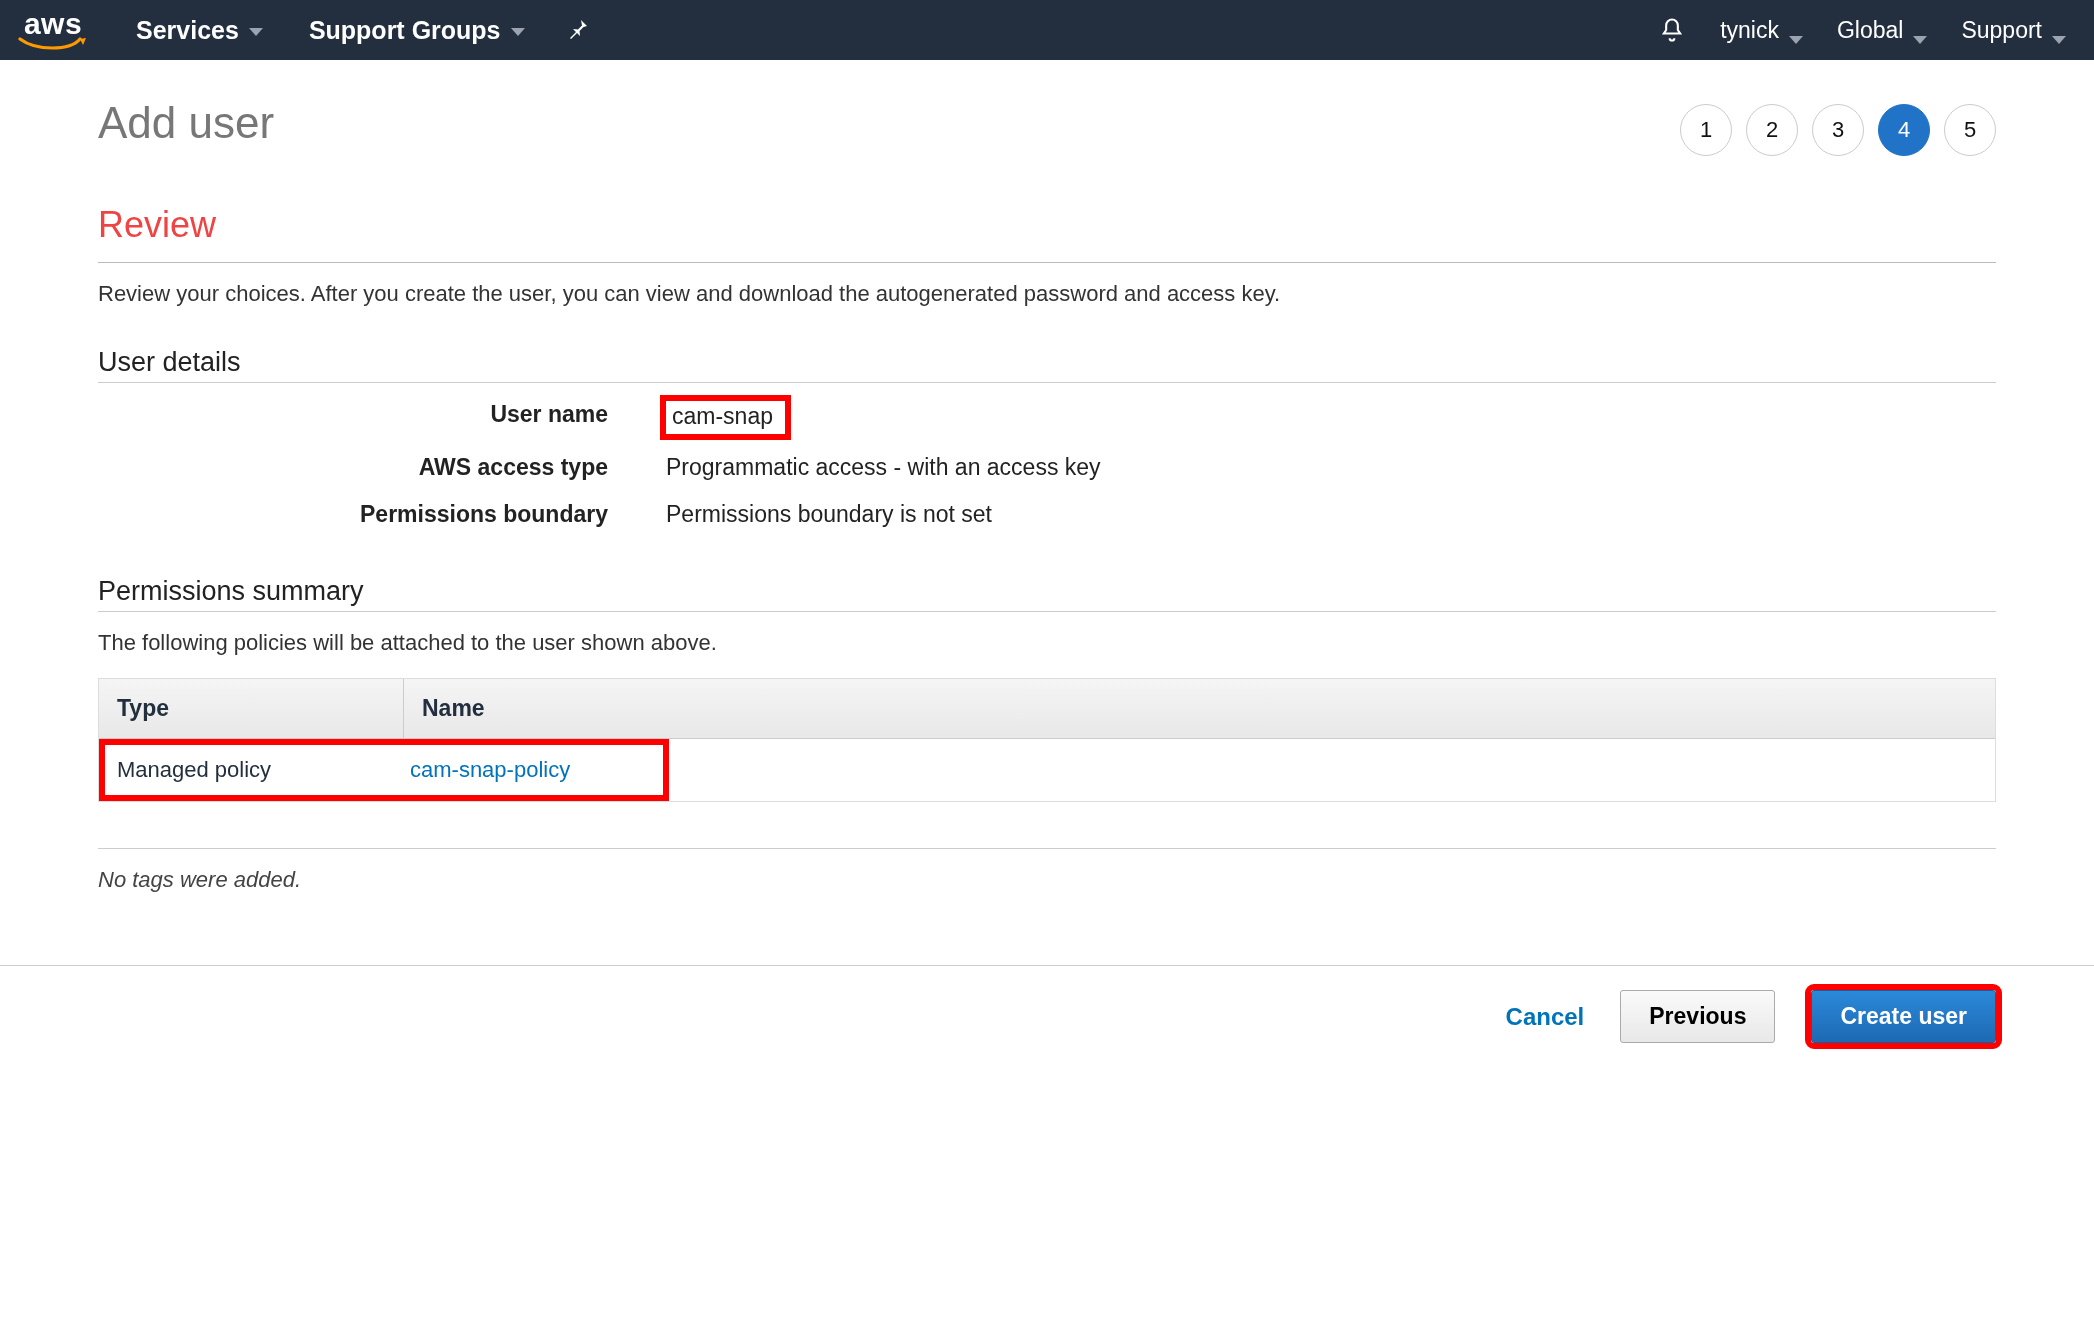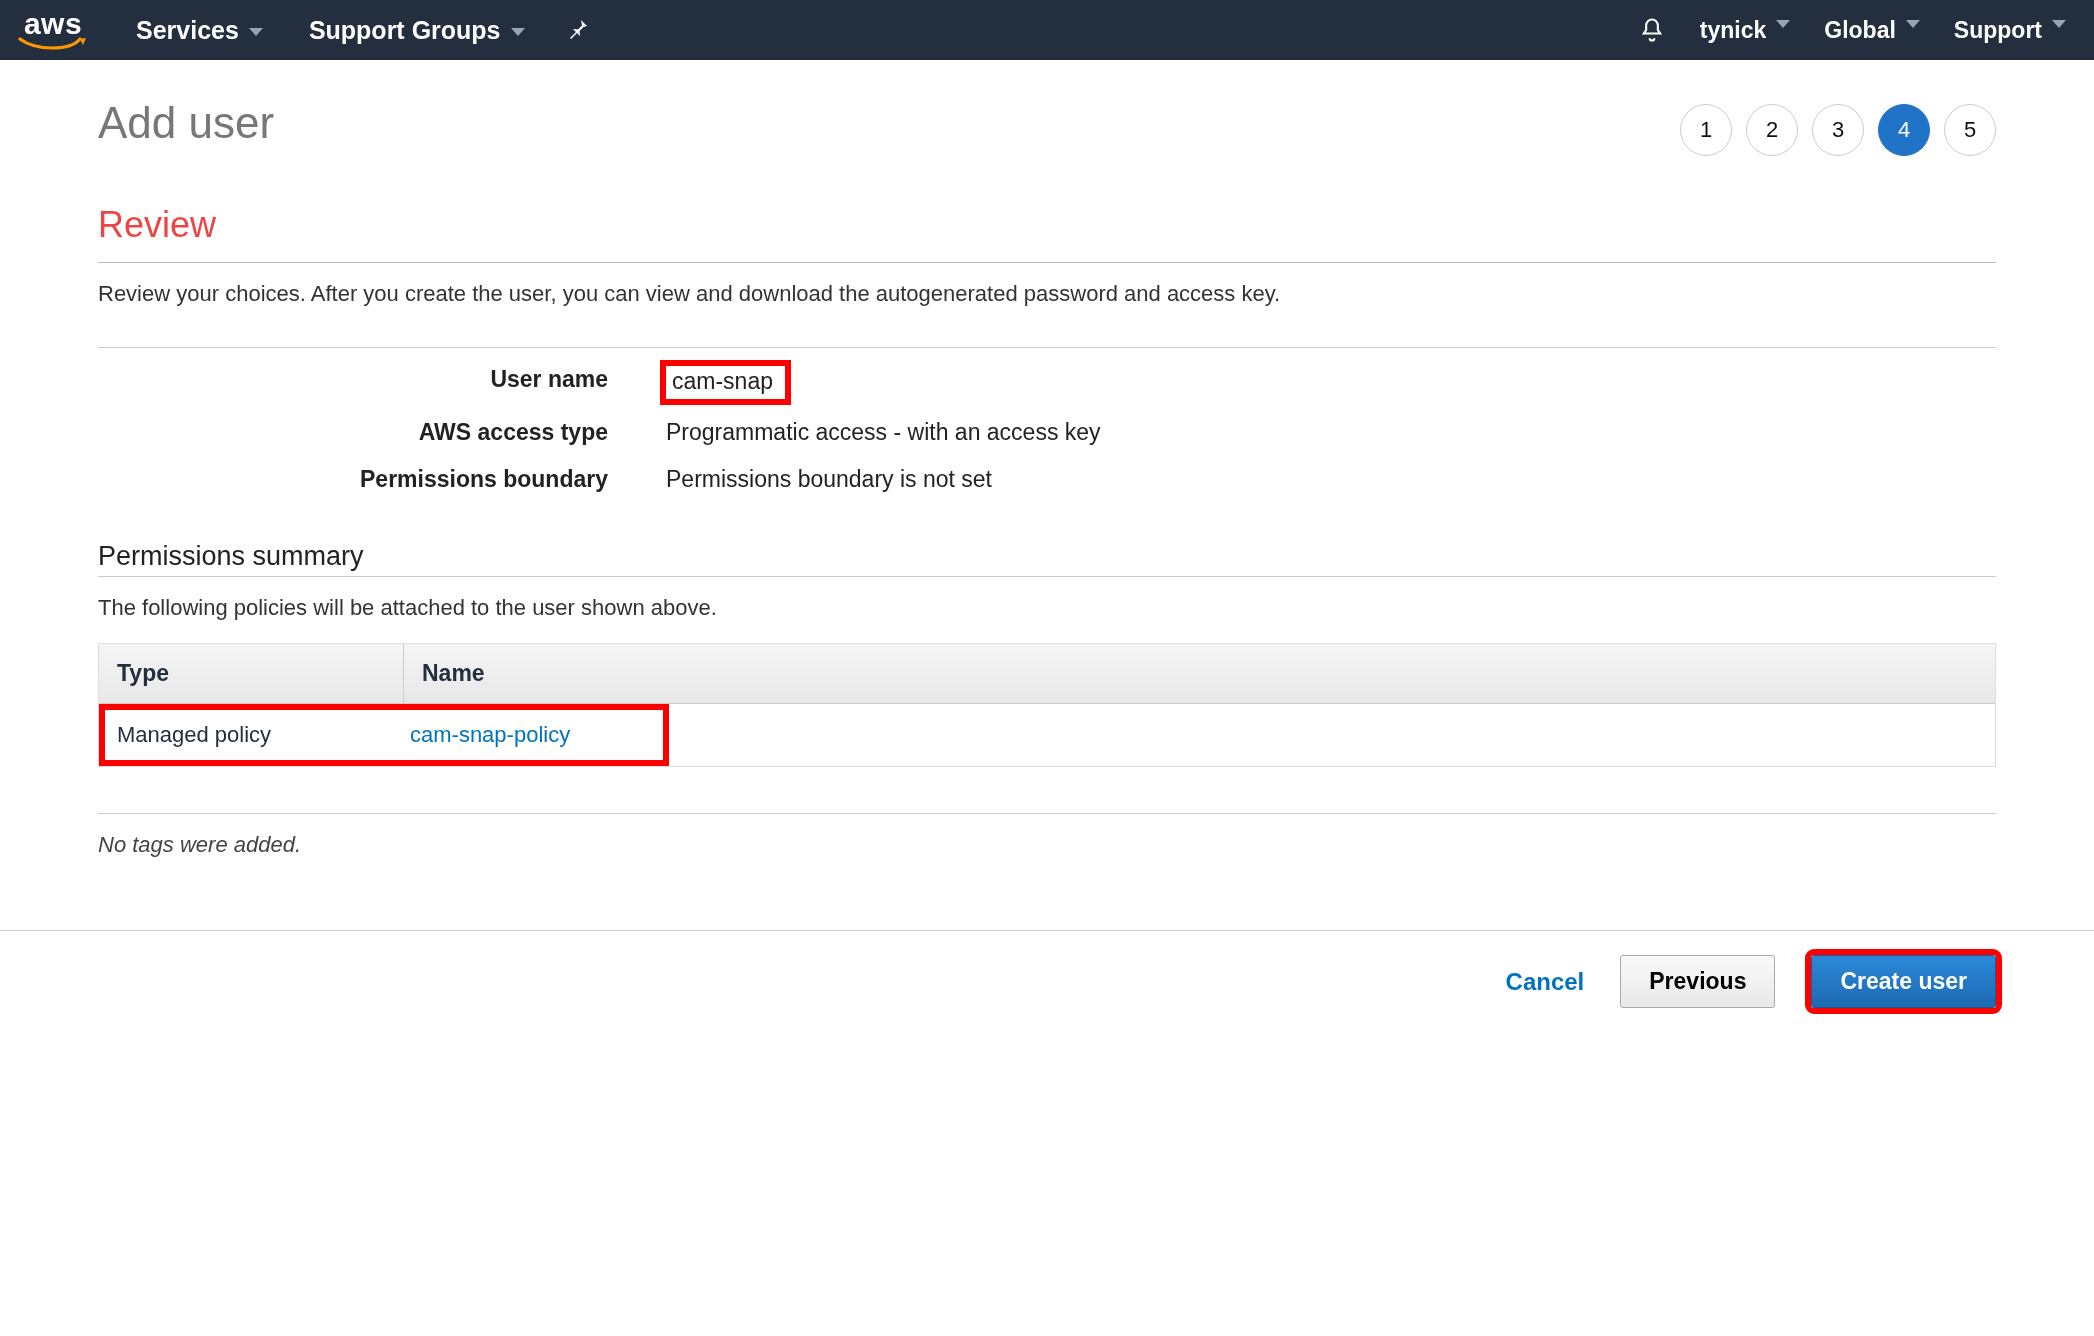--- a/index.html
+++ b/index.html
@@ -26,21 +26,21 @@
   .nav-item {
     display:flex; align-items:center; gap:10px;
     font-size:25px; font-weight:600; cursor:pointer;
     margin-right:46px;
     white-space:nowrap;
   }
   .caret-down {
     width:0;height:0;border-left:7px solid transparent;border-right:7px solid transparent;border-top:8px solid #9aa3af;margin-top:3px;
   }
   .nav-right { margin-left:auto; display:flex; align-items:center; gap:34px; }
-  .right-item { display:flex; align-items:flex-start; gap:10px; font-size:23px; font-weight:700; cursor:pointer; }
+  .right-item { display:flex; align-items:flex-end; gap:10px; font-size:23px; font-weight:400; cursor:pointer; }
   .bell-wrap { display:flex; align-items:center; }
   .pin-wrap { display:flex; align-items:center; margin-left:-4px;}
   
   .content { padding: 38px 98px 0 98px; }
   .header-row { display:flex; align-items:flex-start; justify-content:space-between; margin-bottom:48px;}
   .page-title { font-size:44px; font-weight:400; color:#777; }
   .steps { display:flex; gap:14px; margin-top:6px;}
   .step { width:52px;height:52px;border-radius:50%;border:1.5px solid #ccc;display:flex;align-items:center;justify-content:center;background:#fff;color:#111;font-size:22px;font-weight:500;}
   .step.active { background:#2073c7;border-color:#2073c7;color:#fff; }
 
@@ -141,20 +141,21 @@
       <div class="step">
           <span>5</span>
         </div>
     </div>
   </div>
 
   <h2 class="section-head">Review</h2>
   <hr class="section-rule">
   <p class="help-text">Review your choices. After you create the user, you can view and download the autogenerated password and access key.</p>
 
+  <h3 class="subhead">User details</h3>
   <hr class="sub-rule">
   <div class="details-grid">
     <div class="label">User name</div>
     <div class="value">
       <span class="hl-red"><span>cam-snap</span></span>
     </div>
     <div class="label">AWS access type</div>
     <div class="value">Programmatic access - with an access key</div>
     <div class="label">Permissions boundary</div>
     <div class="value">Permissions boundary is not set</div>

